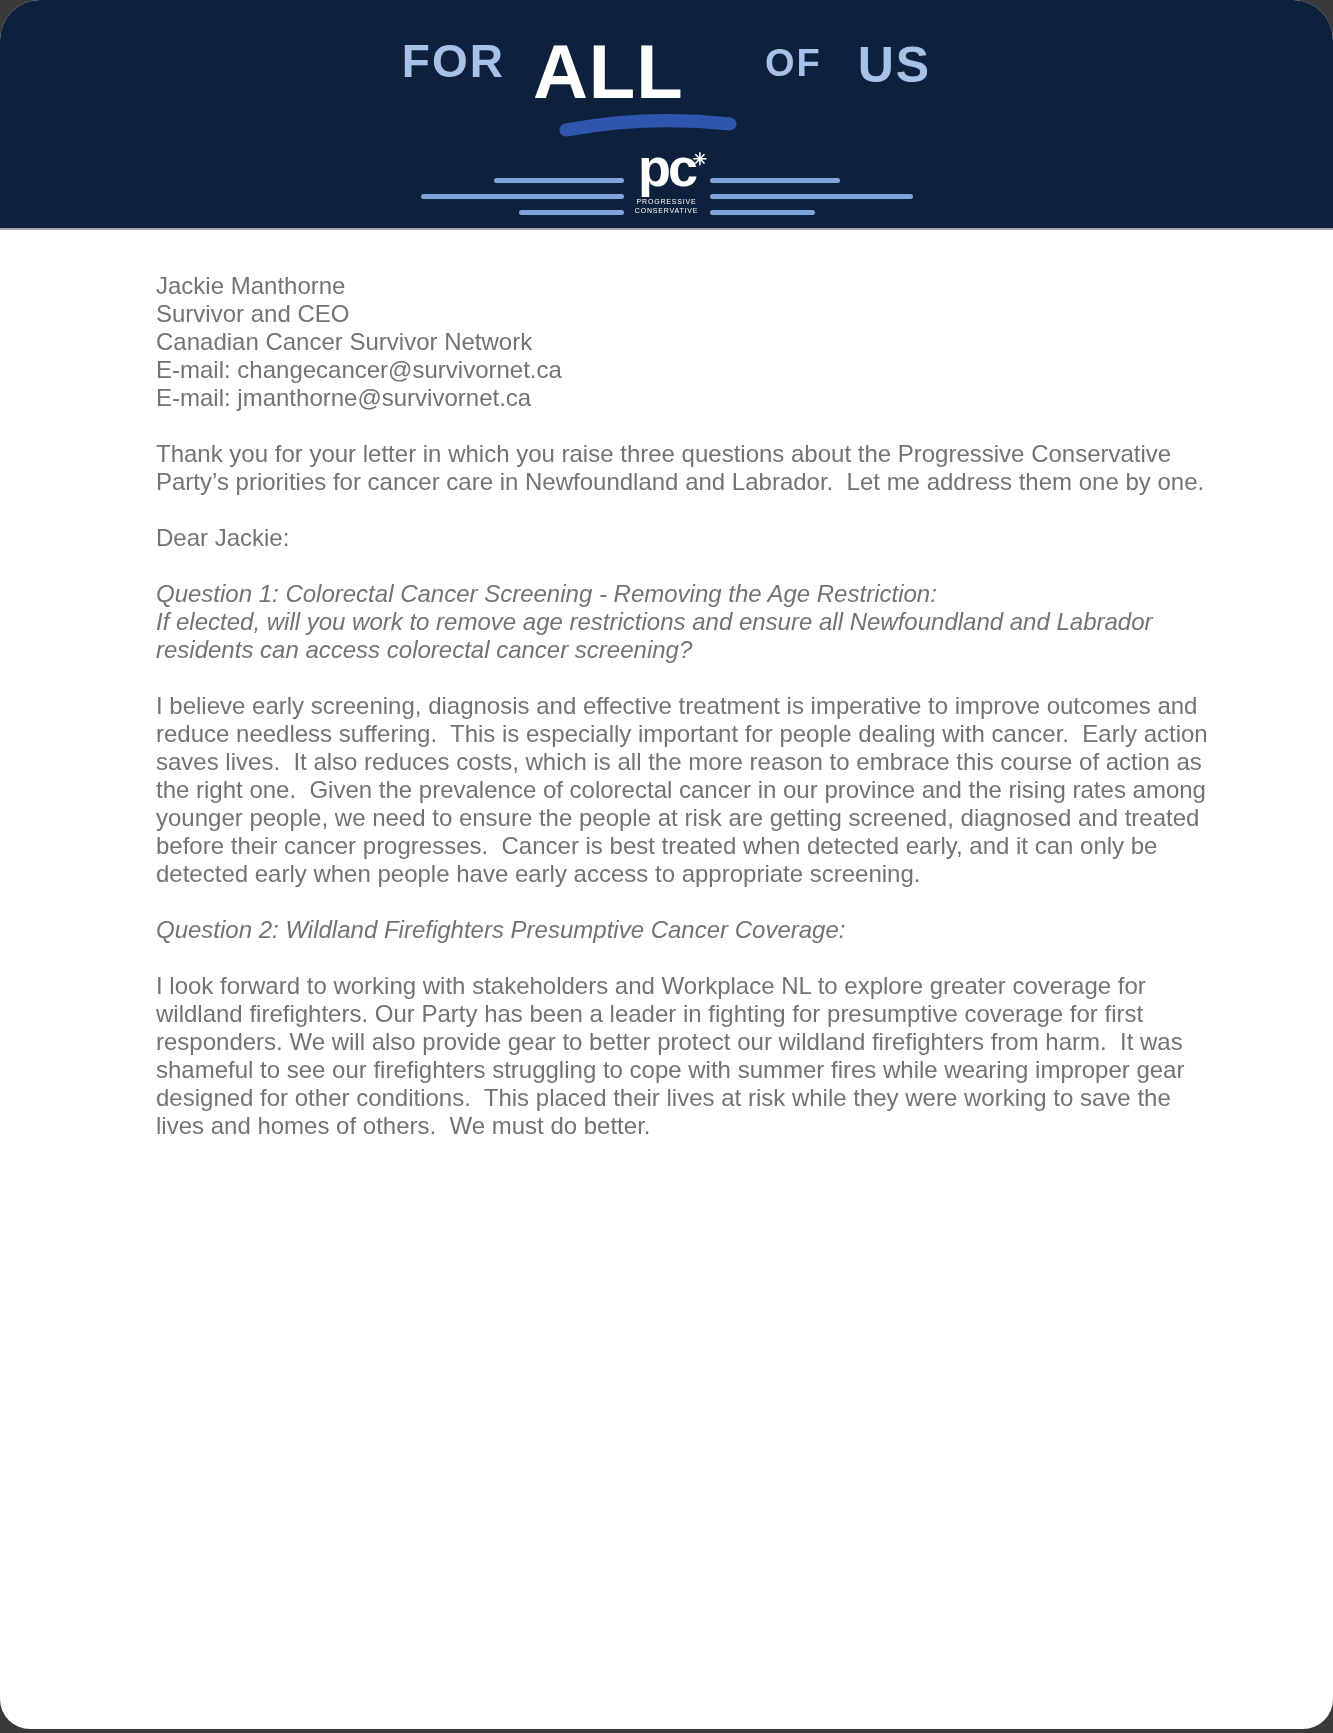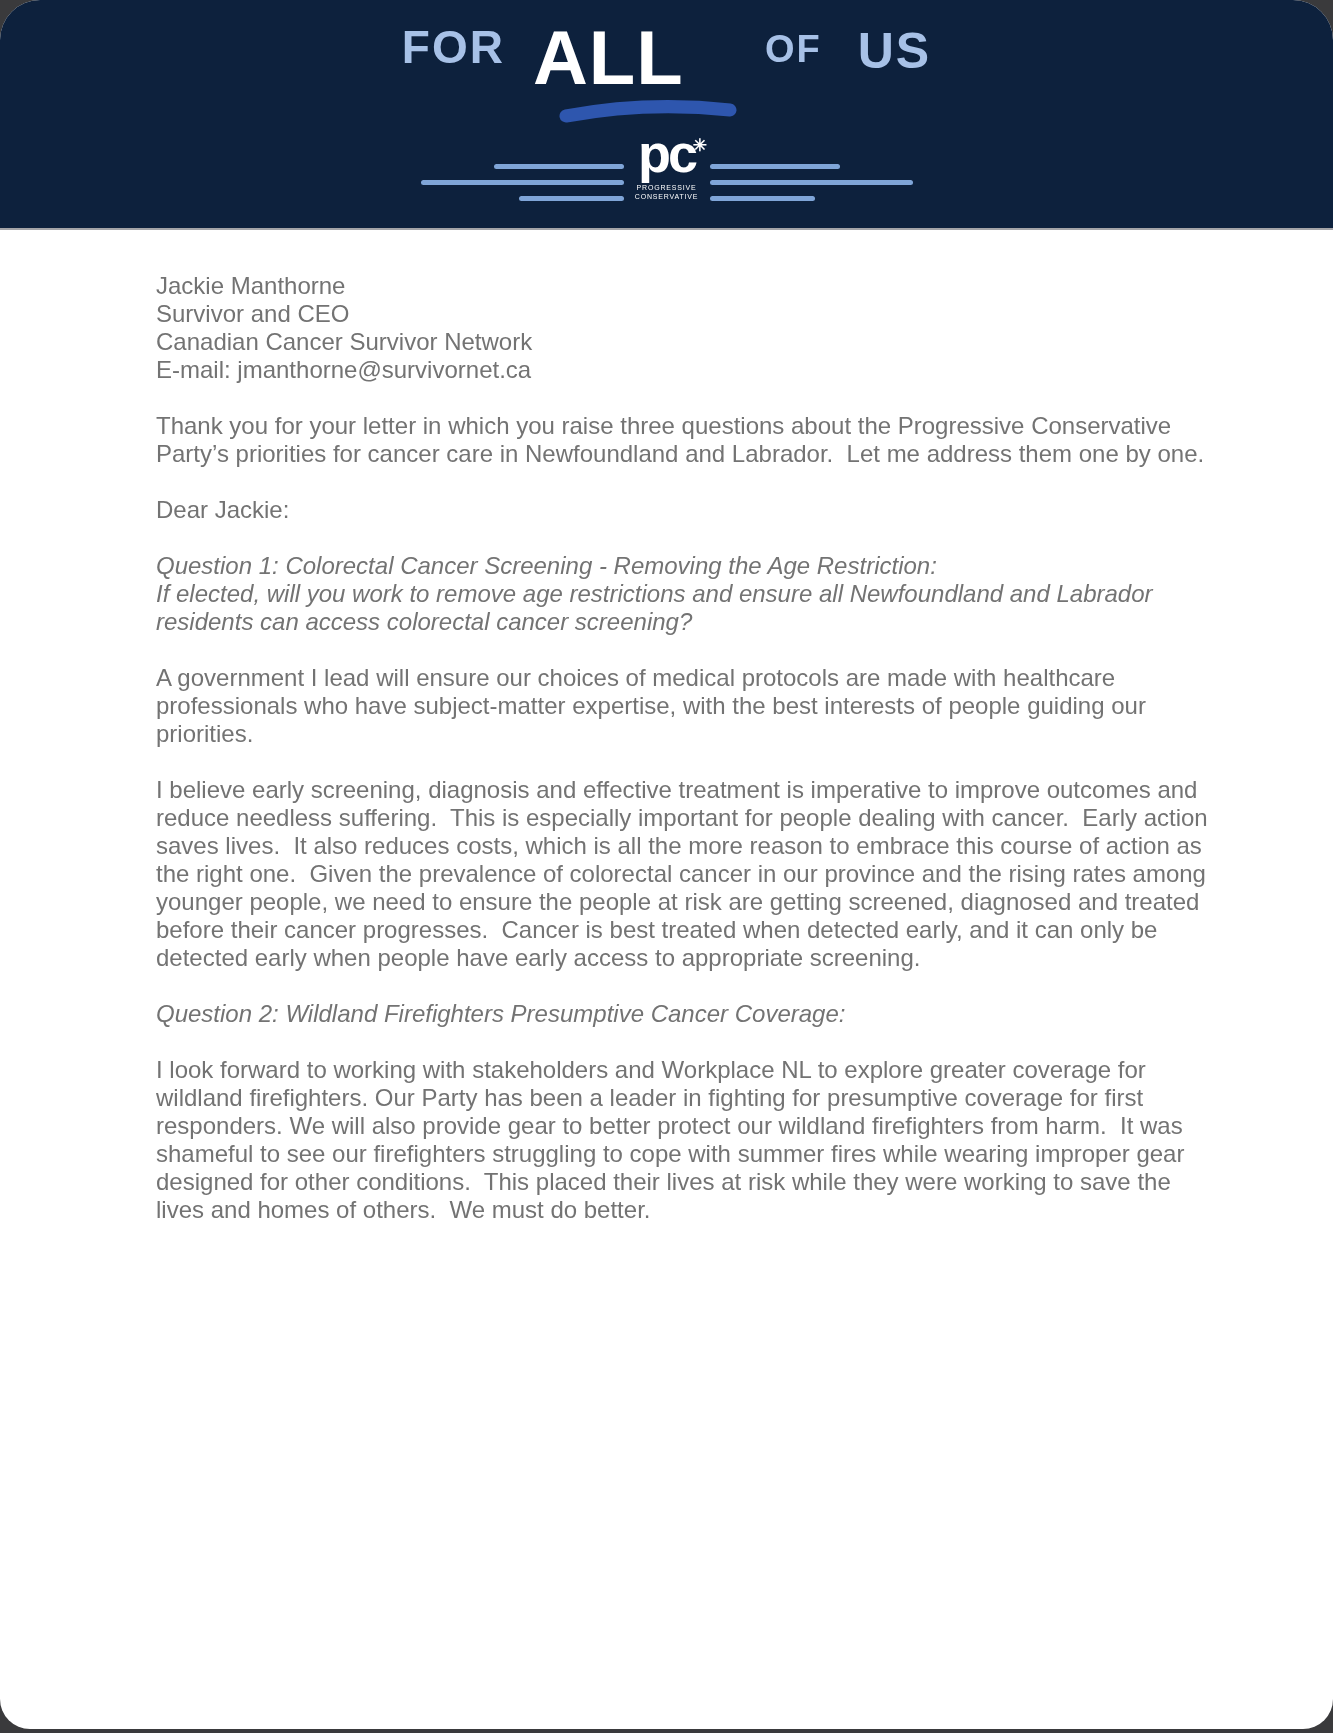--- a/index.html
+++ b/index.html
@@ -28,21 +28,21 @@
   .masthead {
     height: 230px;
     background: var(--navy, #0d213d);
     border-bottom: 2px solid #a4a4a8;
     box-sizing: border-box;
     display: flex;
     flex-direction: column;
     align-items: center;
   }
   .slogan {
-    margin-top: 20px;
+    margin-top: 34px;
     display: flex;
     align-items: flex-start;
     gap: 28px;
     font-weight: bold;
     letter-spacing: 2px;
     line-height: 1;
     user-select: none;
   }
   .slogan .word { color: var(--light_blue, #a7c1e7); }
   .slogan .for { font-size: 46px; margin-top: 4px; }
@@ -169,33 +169,33 @@
             <span class="l3"></span>
         </div>
       </div>
     </header>
 
     <main class="letter-body">
       <div class="recipient">
         <div>Jackie Manthorne</div>
         <div>Survivor and CEO</div>
         <div>Canadian Cancer Survivor Network</div>
+        <div>E-mail: changecancer@survivornet.ca</div>
         <div>E-mail: jmanthorne@survivornet.ca</div>
       </div>
 
       <p class="para">Thank you for your letter in which you raise three questions about the Progressive Conservative Party’s priorities for cancer care in Newfoundland and Labrador.  Let me address them one by one.</p>
 
       <p class="para">Dear Jackie:</p>
 
       <div class="question-block">
         <div>Question 1: Colorectal Cancer Screening - Removing the Age Restriction:</div>
         <div>If elected, will you work to remove age restrictions and ensure all Newfoundland and Labrador residents can access colorectal cancer screening?</div>
       </div>
 
-      <p class="para">A government I lead will ensure our choices of medical protocols are made with healthcare professionals who have subject-matter expertise, with the best interests of people guiding our priorities.</p>
       <p class="para">I believe early screening, diagnosis and effective treatment is imperative to improve outcomes and reduce needless suffering.  This is especially important for people dealing with cancer.  Early action saves lives.  It also reduces costs, which is all the more reason to embrace this course of action as the right one.  Given the prevalence of colorectal cancer in our province and the rising rates among younger people, we need to ensure the people at risk are getting screened, diagnosed and treated before their cancer progresses.  Cancer is best treated when detected early, and it can only be detected early when people have early access to appropriate screening.</p>
 
       <div class="question-block">
         <div>Question 2: Wildland Firefighters Presumptive Cancer Coverage:</div>
       </div>
 
       <p class="para">I look forward to working with stakeholders and Workplace NL to explore greater coverage for wildland firefighters. Our Party has been a leader in fighting for presumptive coverage for first responders. We will also provide gear to better protect our wildland firefighters from harm.  It was shameful to see our firefighters struggling to cope with summer fires while wearing improper gear designed for other conditions.  This placed their lives at risk while they were working to save the lives and homes of others.  We must do better.</p>
     </main>
 
   </div>

